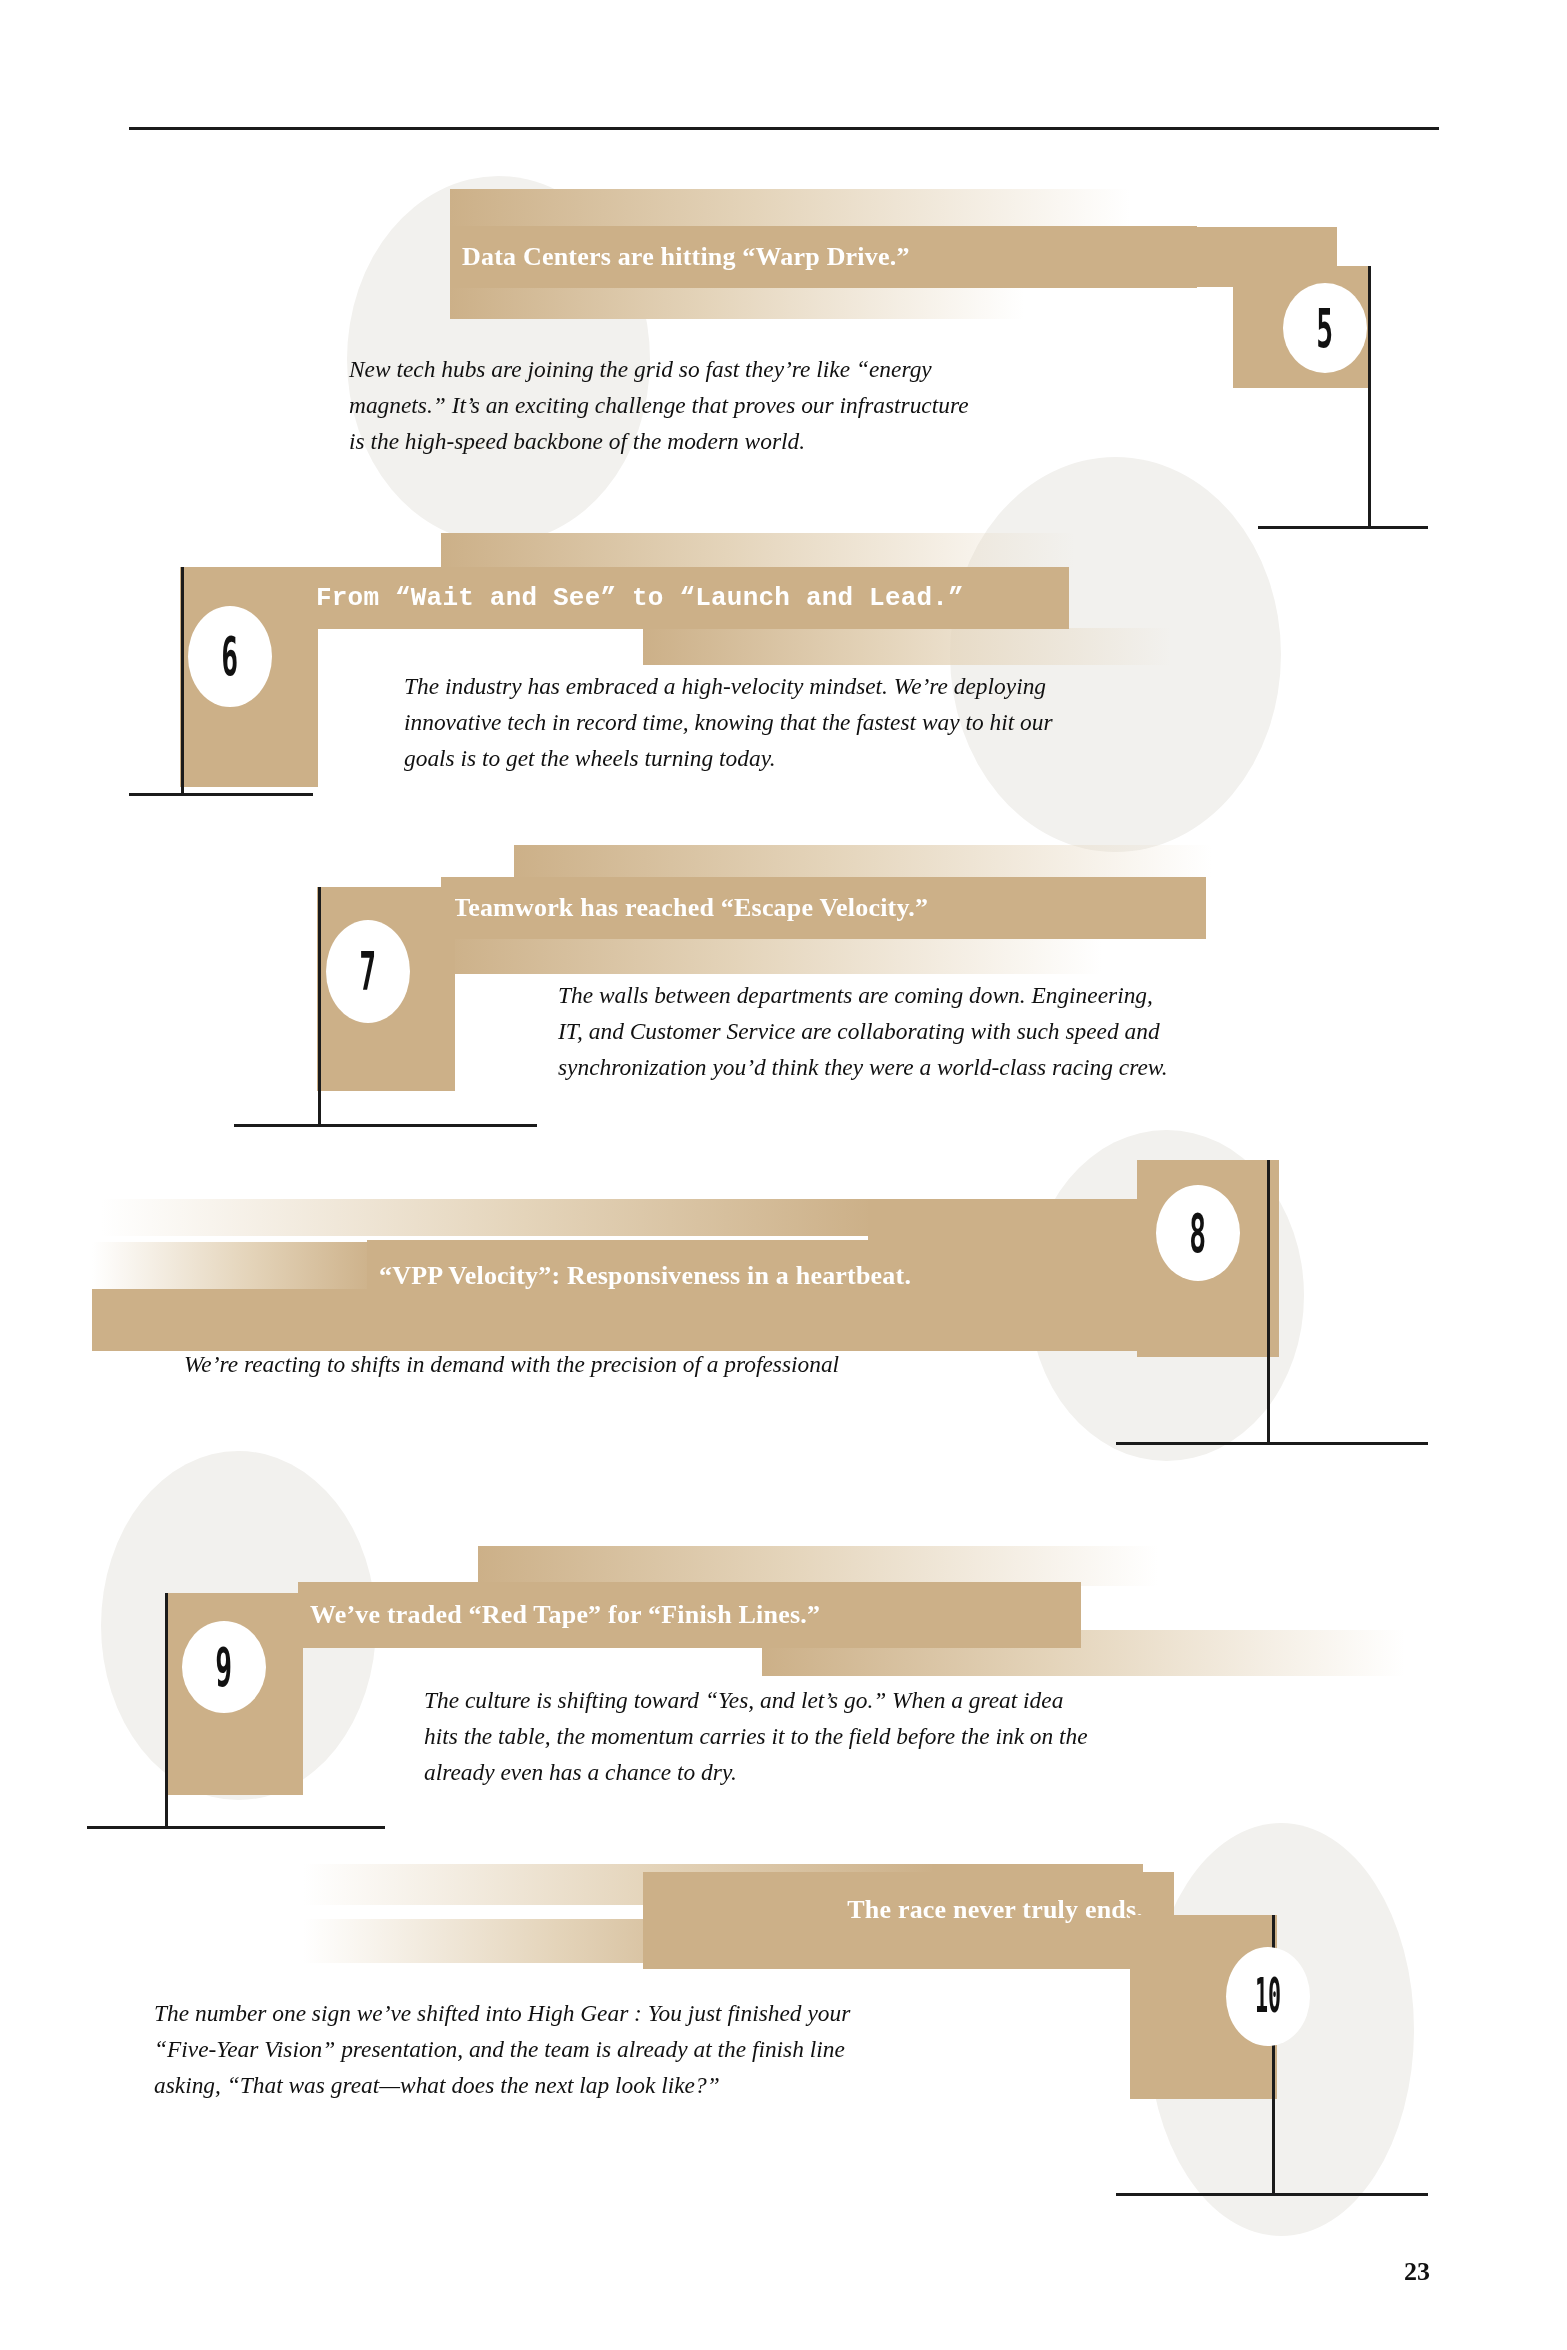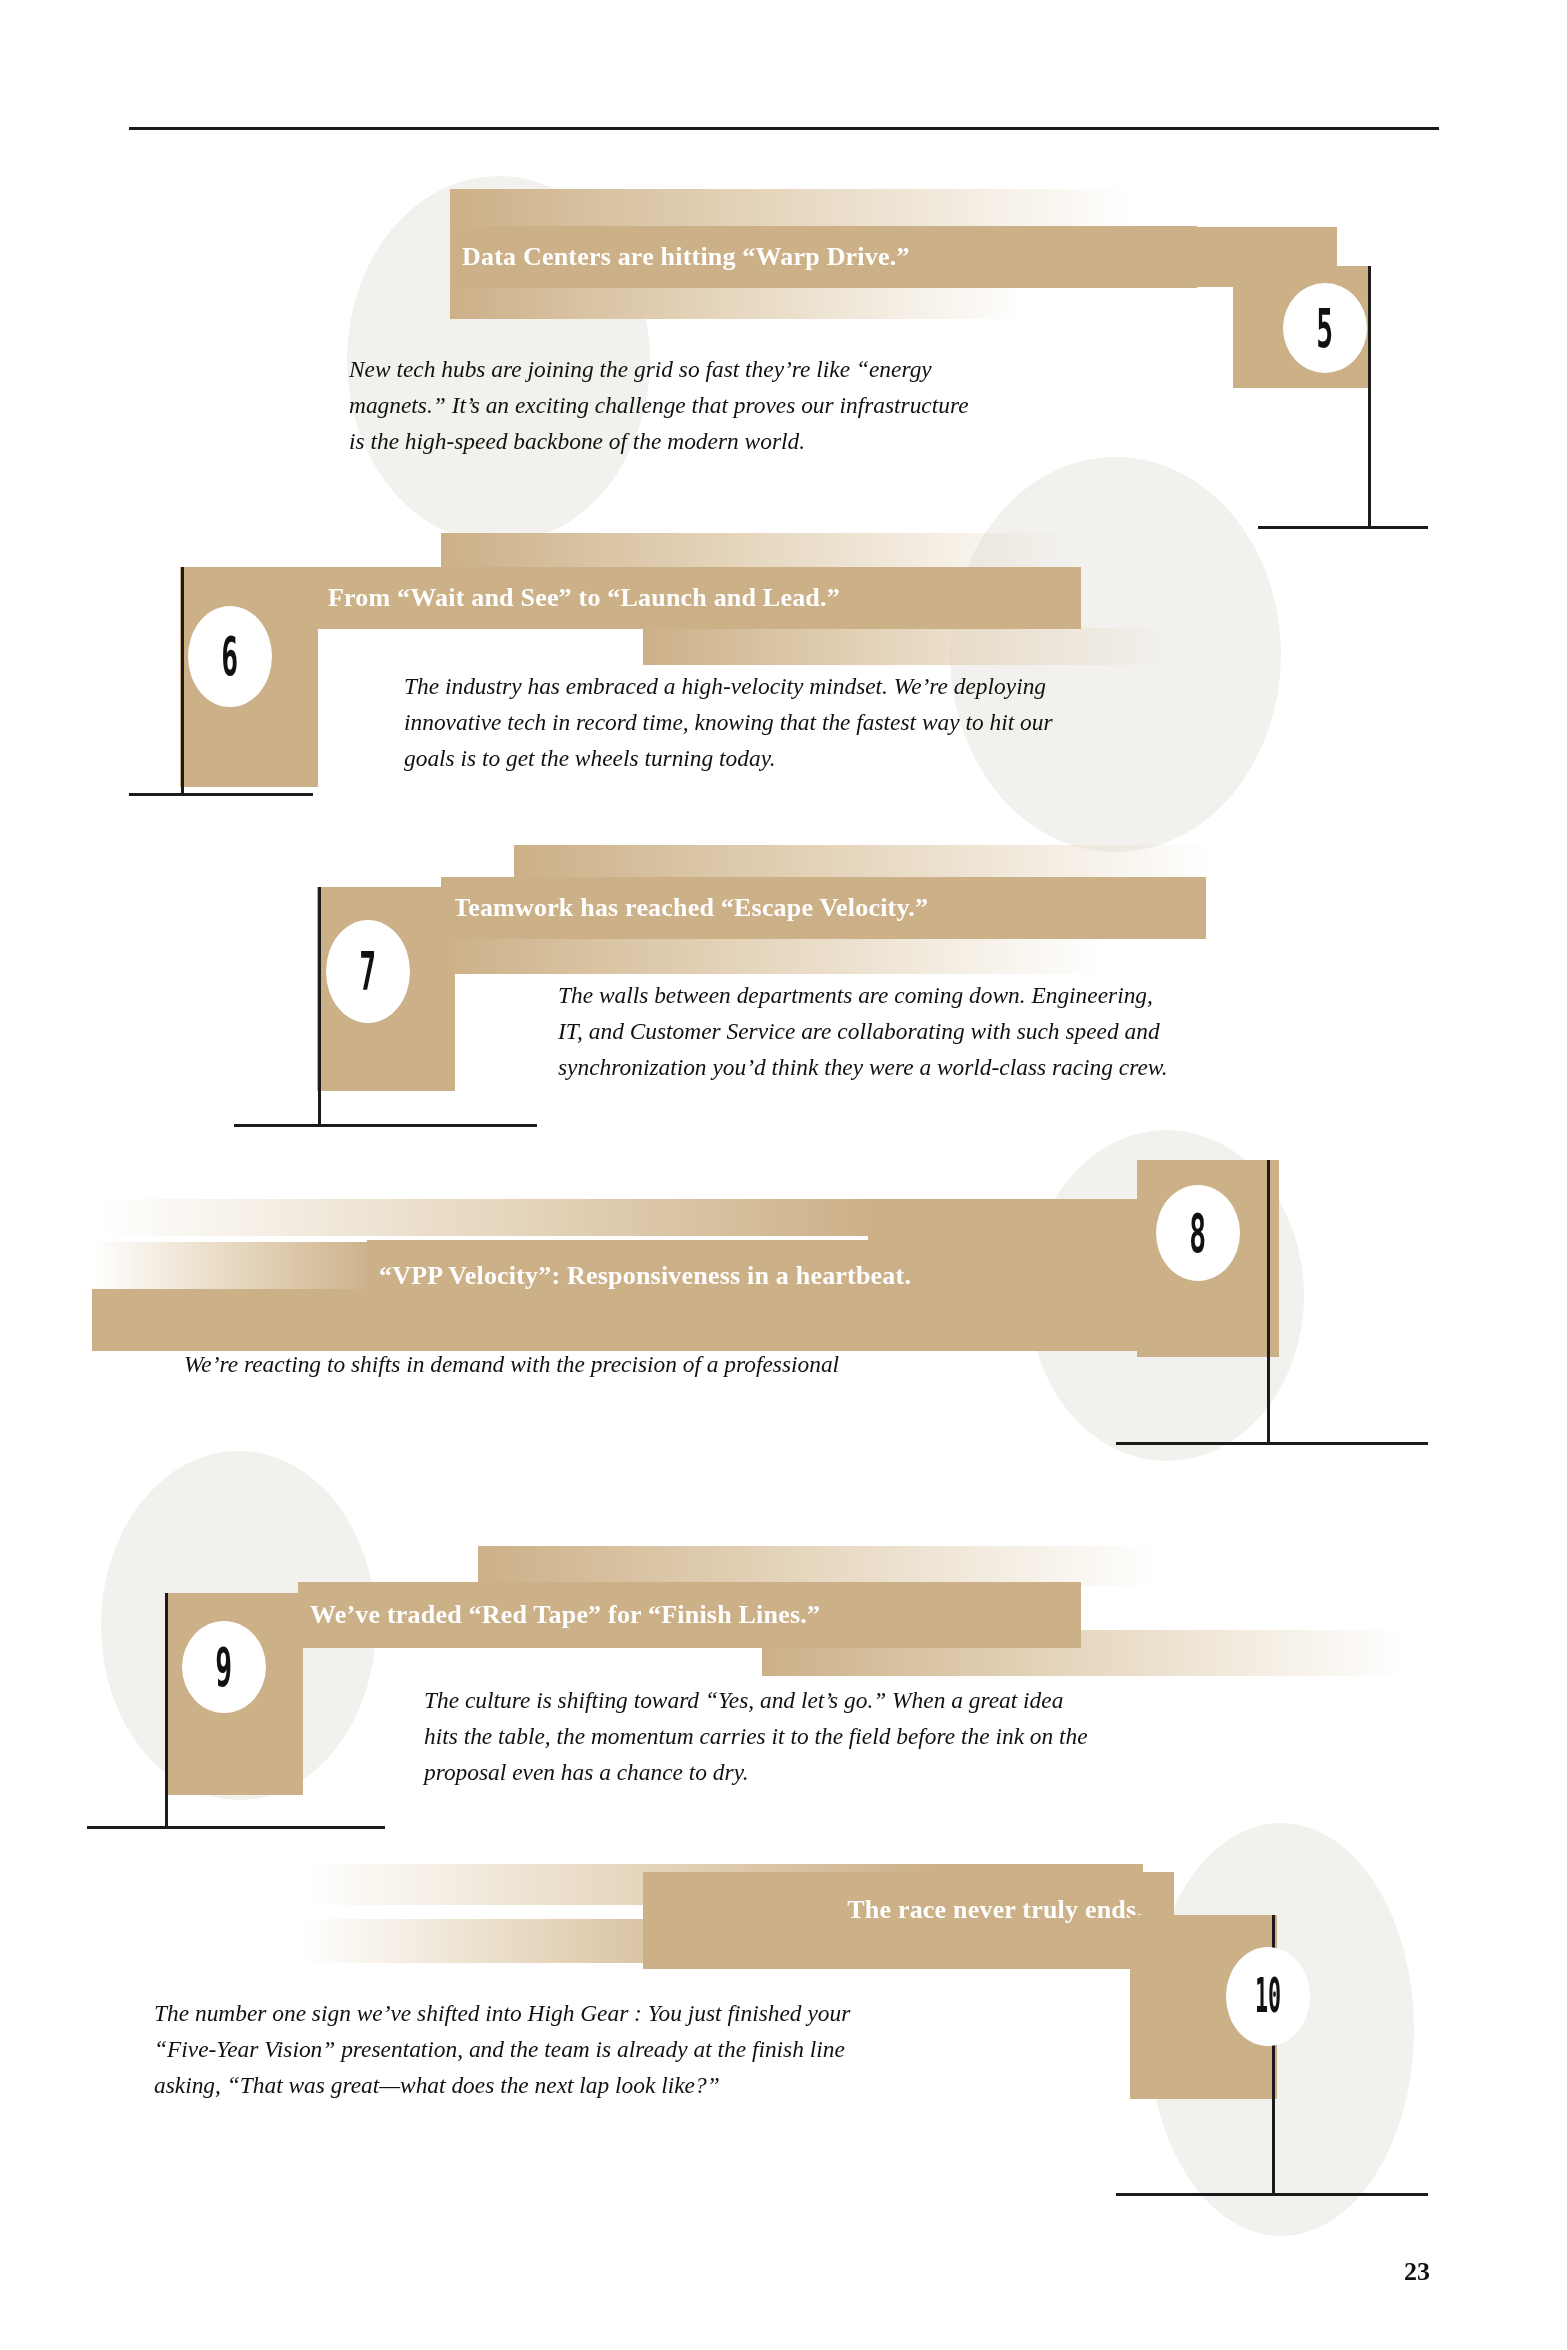--- a/index.html
+++ b/index.html
@@ -117,21 +117,21 @@
 
     <div class="body-text" style="left:349px;top:351px;width:882px;">
       <p>New tech hubs are joining the grid so fast they’re like “energy</p>
       <p>magnets.” It’s an exciting challenge that proves our infrastructure</p>
       <p>is the high-speed backbone of the modern world.</p>
     </div>
   </div>
 
   <div class="item">
     <div class="band streak-r" style="left:441px;top:533px;width:634px;height:35px;"></div>
-    <div class="title-bar ta-left" style="left:316px;top:567px;width:753px;height:62px;">From “Wait and See” to “Launch and Lead.”</div>
+    <div class="title-bar ta-left" style="left:304px;top:567px;width:753px;height:62px;font-family:Liberation Mono, monospace;">From “Wait and See” to “Launch and Lead.”</div>
     <div class="band streak-r" style="left:643px;top:628px;width:528px;height:37px;"></div>
 
     <div class="badge-box" style="left:180px;top:567px;width:138px;height:220px;"></div>
     <div class="badge-disc" style="left:188px;top:606px;width:84px;height:101px;">
       <span class="badge-num">6</span>
     </div>
     <div class="pole" style="left:181px;top:567px;height:228px;"></div>
     <div class="ground" style="left:129px;top:793px;width:184px;"></div>
 
     <div class="body-text" style="left:404px;top:668px;width:918px;">
@@ -188,21 +188,21 @@
     <div class="badge-box" style="left:165px;top:1593px;width:138px;height:202px;"></div>
     <div class="badge-disc" style="left:182px;top:1621px;width:84px;height:92px;">
       <span class="badge-num">9</span>
     </div>
     <div class="pole" style="left:165px;top:1593px;height:234px;"></div>
     <div class="ground" style="left:87px;top:1826px;width:298px;"></div>
 
     <div class="body-text" style="left:424px;top:1682px;width:973px;">
       <p>The culture is shifting toward “Yes, and let’s go.” When a great idea</p>
       <p>hits the table, the momentum carries it to the field before the ink on the</p>
-      <p>proposal even has a chance to dry.</p>
+      <p>already even has a chance to dry.</p>
     </div>
   </div>
 
   <div class="item">
     <div class="band streak-l" style="left:303px;top:1864px;width:634px;height:41px;"></div>
     <div class="band" style="left:932px;top:1864px;width:211px;height:57px;"></div>
     <div class="title-bar ta-right" style="left:643px;top:1872px;width:500px;height:75px;">The race never truly ends.</div>
     <div class="band streak-l" style="left:303px;top:1919px;width:459px;height:44px;"></div>
     <div class="band" style="left:643px;top:1919px;width:496px;height:50px;"></div>
 

